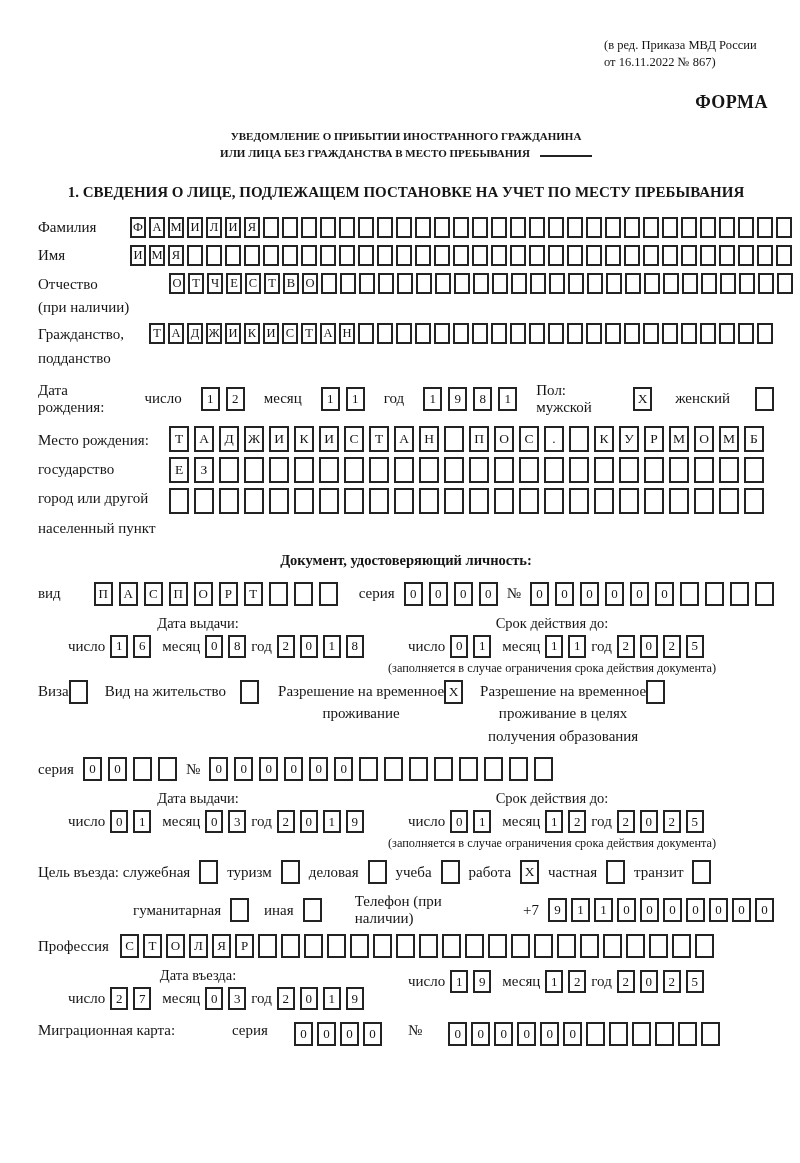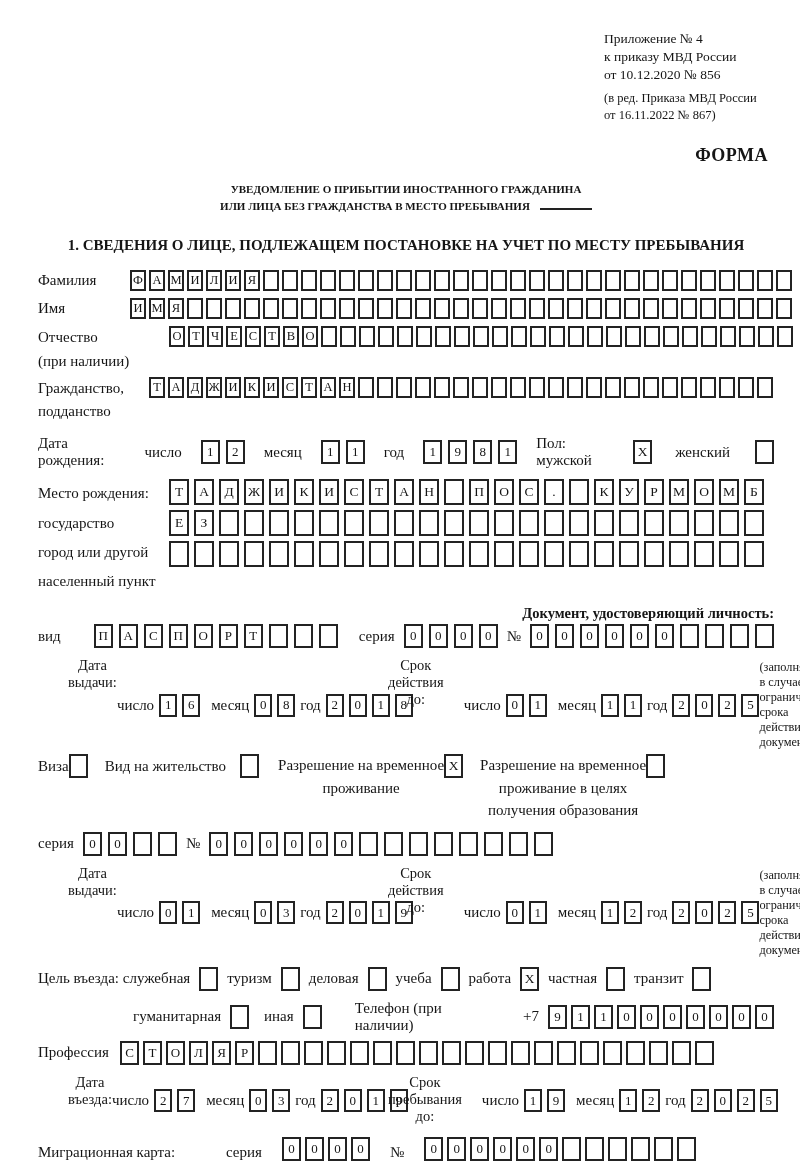--- a/index.html
+++ b/index.html
@@ -30,42 +30,37 @@
   .cells.wide { gap:5px; }
   .cells.wide .cell { width:20px; height:26px; font-size:13.5px; }
   .cells.mid { gap:6px; }
   .cells.mid .cell { width:19px; height:24px; font-size:13px; }
 
   .cb { width:19px; height:24px; border:2px solid #232323; display:inline-flex;
         align-items:center; justify-content:center; font-size:13.5px; flex:0 0 auto; background:#fff; }
 
   
   .daterow { display:flex; margin-top:9px; }
-  .d-col { display:flex; flex-direction:row; }
+  .d-col { display:flex; flex-direction:column; }
   .grp-title { text-align:center; font-size:14.5px; }
   .dategrp { display:flex; align-items:center; gap:5px; margin-top:3px; }
   .dategrp .cells { gap:5px; }
   .dategrp .cell { width:18px; height:23px; font-size:13px; }
   .note { font-size:12.3px; margin-top:3px; }
 
-  .doc-title { text-align:right; font-weight:bold; font-size:14.5px; margin-top:9px; }
+  .doc-title { text-align:center; font-weight:bold; font-size:14.5px; margin-top:9px; }
   .inline-gap { display:inline-flex; align-items:center; }
   .ctr { text-align:center; line-height:1.5; }
   .purpose-row { display:flex; align-items:center; gap:9px; margin-top:9px; flex-wrap:nowrap; }
 </style>
 </head>
 <body>
 
 <div class="page">
 
-  <div class="appendix">
-    <div>Приложение № 4</div>
-    <div>к приказу МВД России</div>
-    <div>от 10.12.2020 № 856</div>
-  </div>
   <div class="amendment">
     <div>(в ред. Приказа МВД России</div>
     <div>от 16.11.2022 № 867)</div>
   </div>
   <div class="forma">ФОРМА</div>
 
   <div class="title">
     <div>УВЕДОМЛЕНИЕ О ПРИБЫТИИ ИНОСТРАННОГО ГРАЖДАНИНА</div>
     <div><span>ИЛИ ЛИЦА БЕЗ ГРАЖДАНСТВА В МЕСТО ПРЕБЫВАНИЯ</span><span class="blank-line"></span></div>
   </div>
@@ -346,21 +341,21 @@
           <span class="cell"></span>
           <span class="cell"></span>
           <span class="cell"></span>
           <span class="cell"></span>
           <span class="cell"></span>
         </div>
     </div>
   </div>
 
   <div class="doc-title">Документ, удостоверяющий личность:</div>
-  <div class="row" style="align-items:center; gap:9px; margin-top:2px;">
+  <div class="row" style="align-items:center; gap:9px; margin-top:13px;">
     <span style="width:60px;">вид</span>
     <span class="cells mid">
         <span class="cell">П</span>
         <span class="cell">А</span>
         <span class="cell">С</span>
         <span class="cell">П</span>
         <span class="cell">О</span>
         <span class="cell">Р</span>
         <span class="cell">Т</span>
         <span class="cell"></span>
@@ -626,21 +621,20 @@
         <span>год</span>
         <span class="cells">
             <span class="cell">2</span>
             <span class="cell">0</span>
             <span class="cell">1</span>
             <span class="cell">9</span>
           </span>
       </div>
     </div>
     <div class="d-col">
-      <div class="grp-title">Срок пребывания до:</div>
       <div class="dategrp" style="padding-left:20px;">
         <span>число</span>
         <span class="cells">
             <span class="cell">1</span>
             <span class="cell">9</span>
           </span>
         <span style="margin-left:6px;">месяц</span>
         <span class="cells">
             <span class="cell">1</span>
             <span class="cell">2</span>
@@ -649,21 +643,21 @@
         <span class="cells">
             <span class="cell">2</span>
             <span class="cell">0</span>
             <span class="cell">2</span>
             <span class="cell">5</span>
           </span>
       </div>
     </div>
   </div>
 
-  <div class="row" style="align-items:flex-end; gap:20px; margin-top:12px;">
+  <div class="row" style="align-items:flex-start; gap:26px; margin-top:12px;">
     <span style="width:168px;">Миграционная карта:</span>
     <span>серия</span>
     <span class="cells mid" style="gap:4px;">
         <span class="cell">0</span>
         <span class="cell">0</span>
         <span class="cell">0</span>
         <span class="cell">0</span>
       </span>
     <span>№</span>
     <span class="cells mid" style="gap:4px;">

